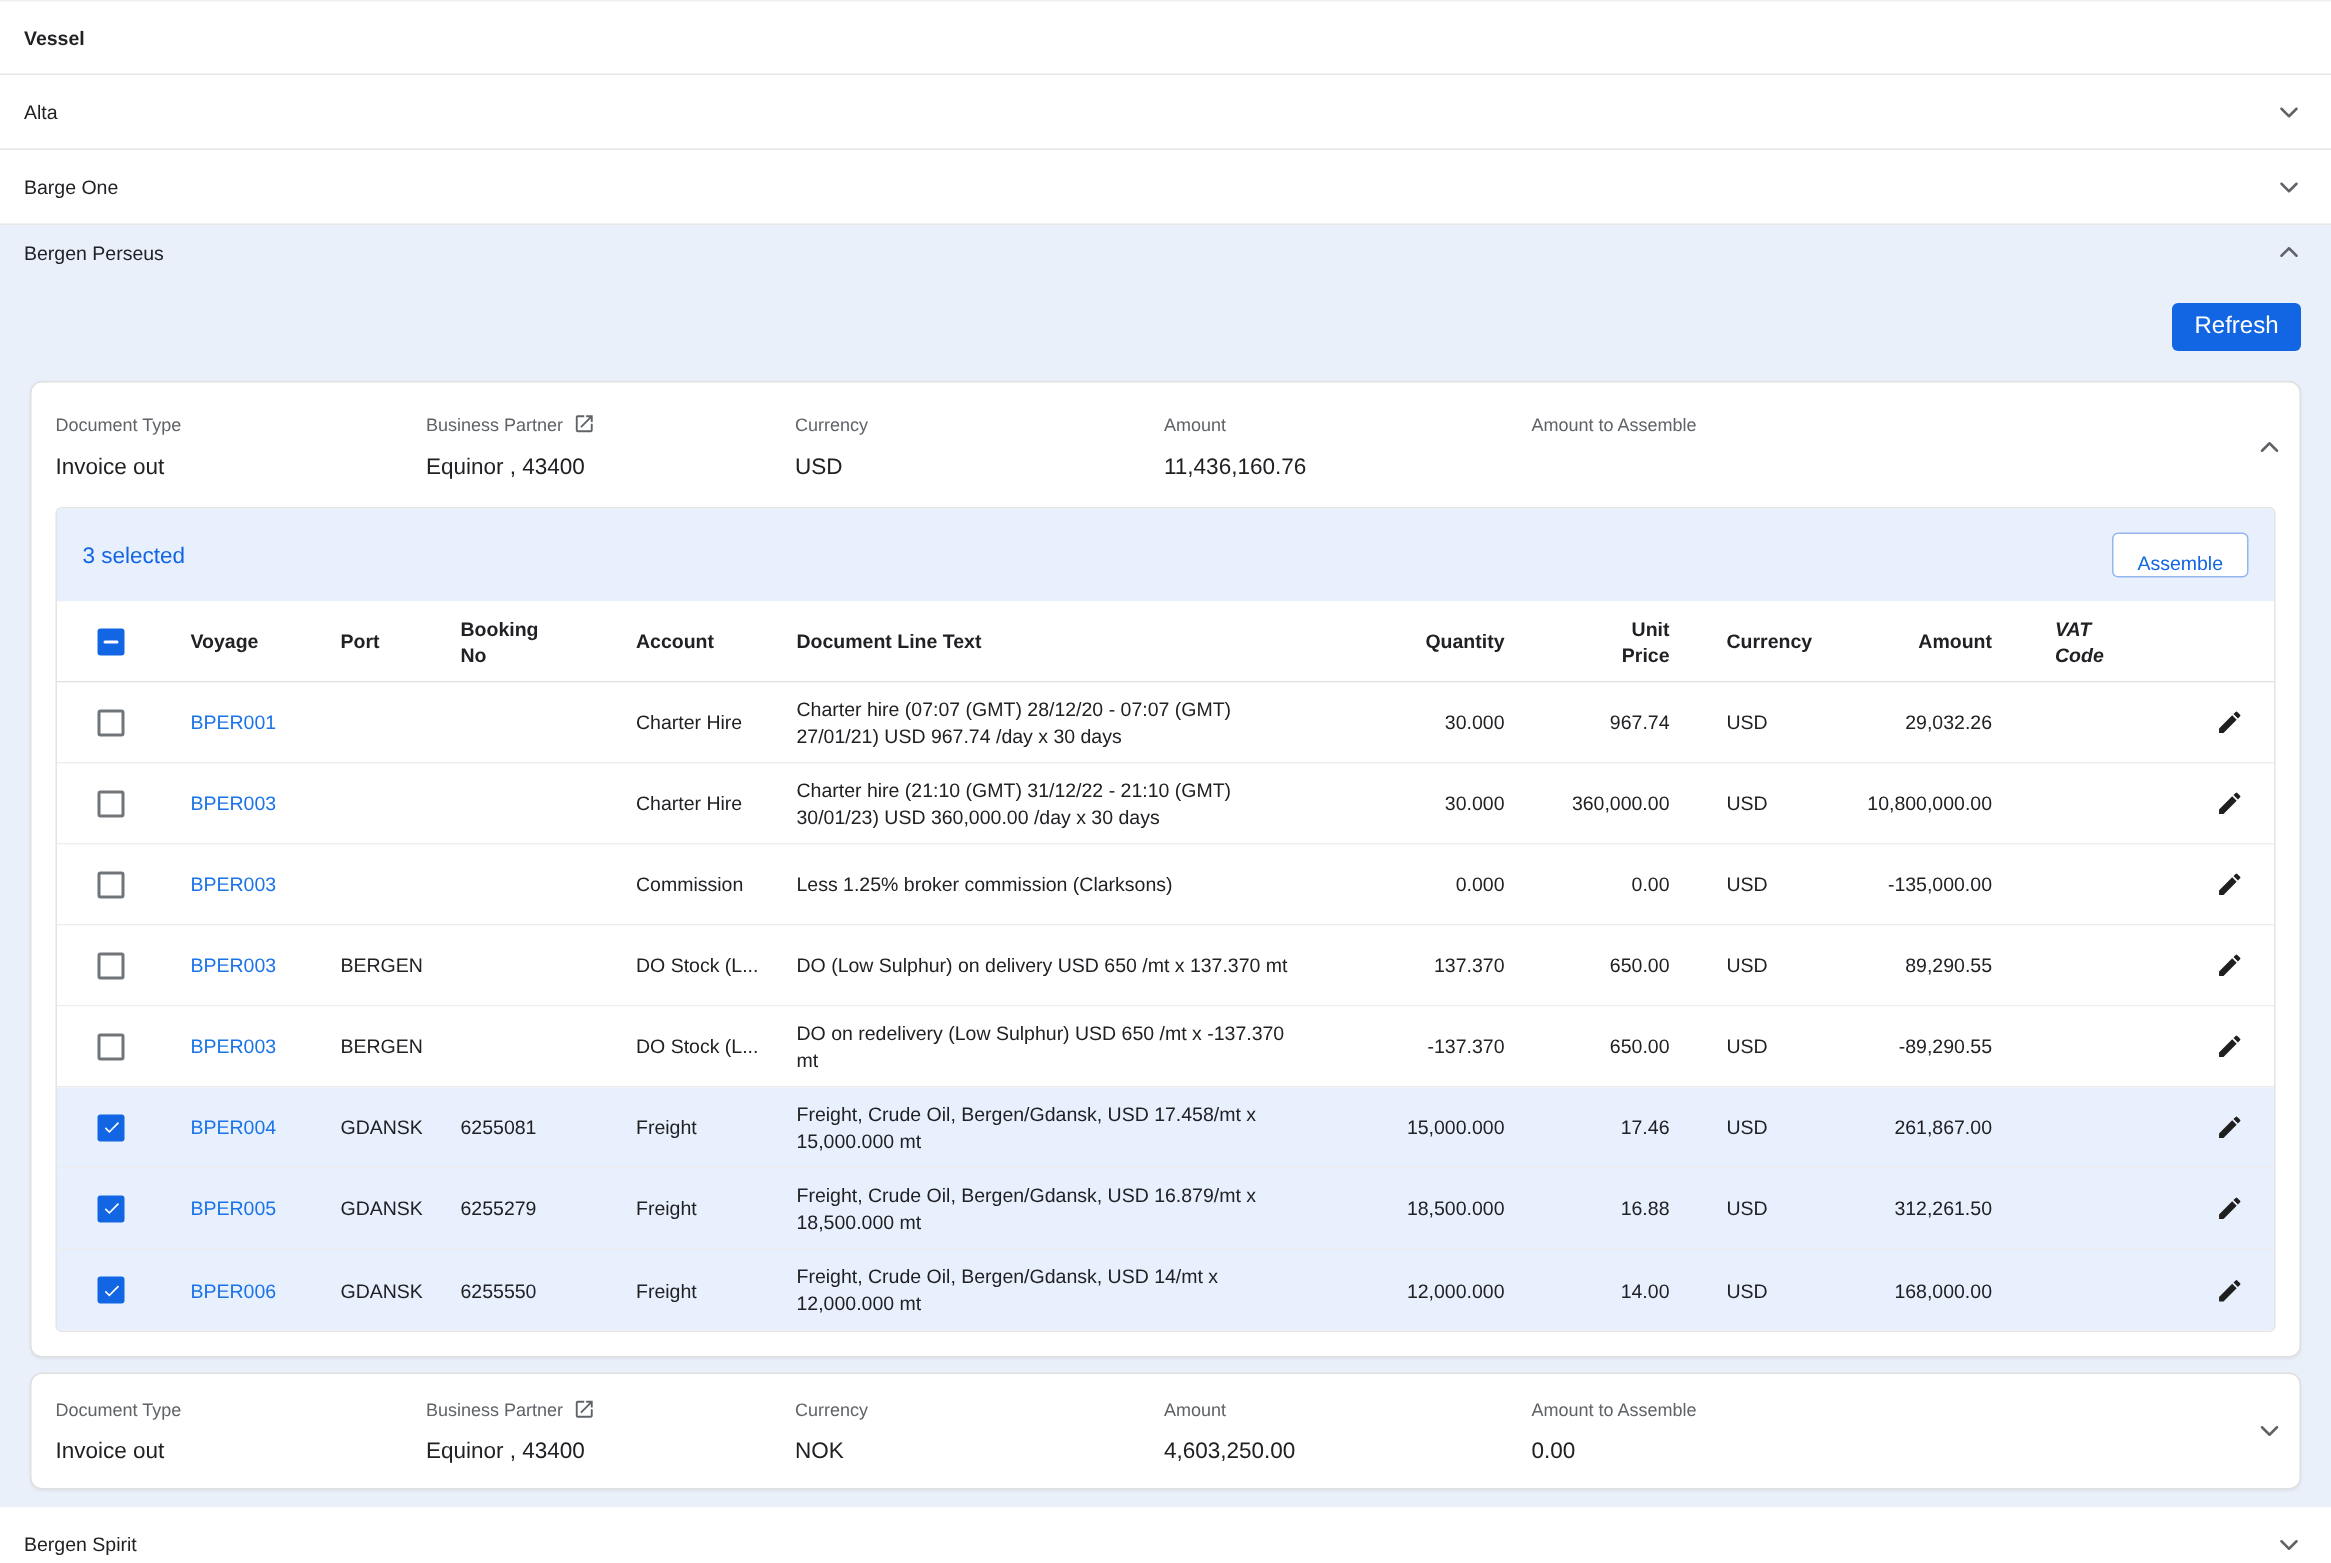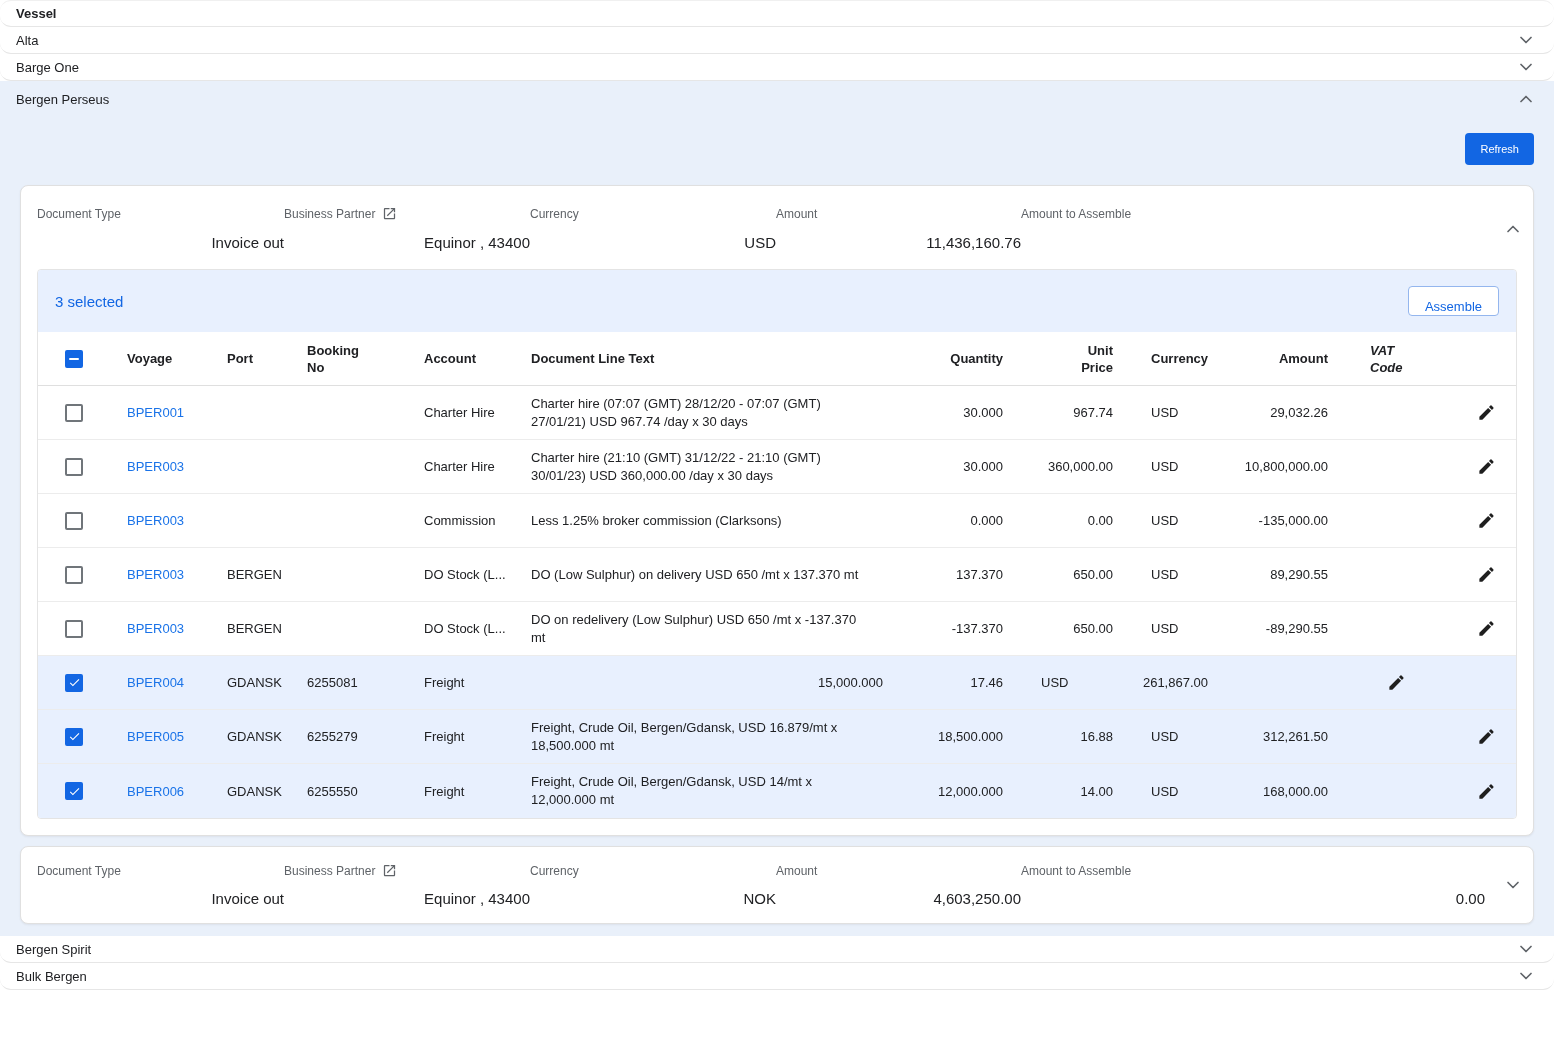--- a/index.html
+++ b/index.html
@@ -11,48 +11,48 @@
   }
   :root{
     --accent:#1266E3; --link:#1A73E8;
     --section-bg:#E9F0FA; --selected-bg:#E8F0FE;
     --label:#5F6368; --text:#202124;
   }
 
   
   .acc-row{
     display:flex; align-items:center; justify-content:space-between;
-    height:27px; padding:0 16px; background:#fff;
-    border-bottom:1px solid #E6E6E6; cursor:pointer;border-radius:11px;
+    height:50px; padding:0 16px; background:#fff;
+    border-bottom:1px solid #E6E6E6; cursor:pointer;
   }
   .acc-row.header{ font-weight:700; border-top:1px solid #F0F0F0; cursor:default; }
   .chev{ width:24px; height:24px; display:flex; align-items:center; justify-content:center; color:#5F6368; }
   .chev svg{ width:20px; height:20px; stroke:#5F6368; stroke-width:2; fill:none; stroke-linecap:round; stroke-linejoin:round; }
 
   
   .section{ background:var(--section-bg); padding-bottom:12px; }
   .section-header{
     display:flex; align-items:center; justify-content:space-between;
     height:36px; padding:0 16px; cursor:pointer;
   }
   .refresh-row{ display:flex; justify-content:flex-end; padding:16px 20px 20px; }
   .btn-primary{
     background:var(--accent); color:#fff; border:none; border-radius:4px;
-    height:32px; padding:0 15px; font-size:11px; font-family:inherit; cursor:pointer;
+    height:32px; padding:0 15px; font-size:16px; font-family:inherit; cursor:pointer;
   }
 
   
   .card{
     background:#fff; border:1px solid #E0E0E0; border-radius:8px; margin:0 20px;
     box-shadow:0 1px 2px rgba(60,64,67,.08);
   }
   .card.second{ margin-top:10px; }
   .card-info{
     display:grid; grid-template-columns:247px 246px 246px 245px 1fr 40px;
-    padding:20px 8px 18px 16px; align-items:start;text-align:right;
+    padding:20px 8px 18px 16px; align-items:start;
   }
   .card.second .card-info{ padding:16px 8px 16px 16px; }
   .f-label{ font-size:12px; color:var(--label); display:flex; align-items:center; gap:7px; height:15px; }
   .f-value{ font-size:15px; color:var(--text); margin-top:13px; }
   .card.second .f-value{ margin-top:12px; }
   .icon-btn{ background:none; border:none; padding:0; cursor:pointer; display:flex; align-items:center; justify-content:center; }
   .card-chev{ align-self:center; justify-self:end; }
   .ext-link svg{ width:15px; height:15px; fill:#5F6368; }
 
   
@@ -320,20 +320,21 @@
               <span class="cb checked">
                 <svg viewBox="0 0 24 24">
                   <path d="M9 16.2 4.8 12l-1.4 1.4L9 19 21 7l-1.4-1.4z"></path>
                 </svg>
               </span>
             </div>
     <div class="td"><a class="link">BPER004</a></div>
     <div class="td">GDANSK</div>
     <div class="td">6255081</div>
     <div class="td">Freight</div>
+    <div class="td td-doctext">Freight, Crude Oil, Bergen/Gdansk, USD 17.458/mt x 15,000.000 mt</div>
     <div class="td num">15,000.000</div>
     <div class="td num">17.46</div>
     <div class="td td-cur">USD</div>
     <div class="td num">261,867.00</div>
     <div class="td td-vat"></div>
     <div class="td td-edit">
               <span class="icon-btn pencil">
                 <svg viewBox="0 0 24 24">
                   <path d="M3 17.25V21h3.75L17.81 9.94l-3.75-3.75L3 17.25zM20.71 7.04c.39-.39.39-1.02 0-1.41l-2.34-2.34a.9959.9959 0 0 0-1.41 0l-1.83 1.83 3.75 3.75 1.83-1.83z"></path>
                 </svg>

